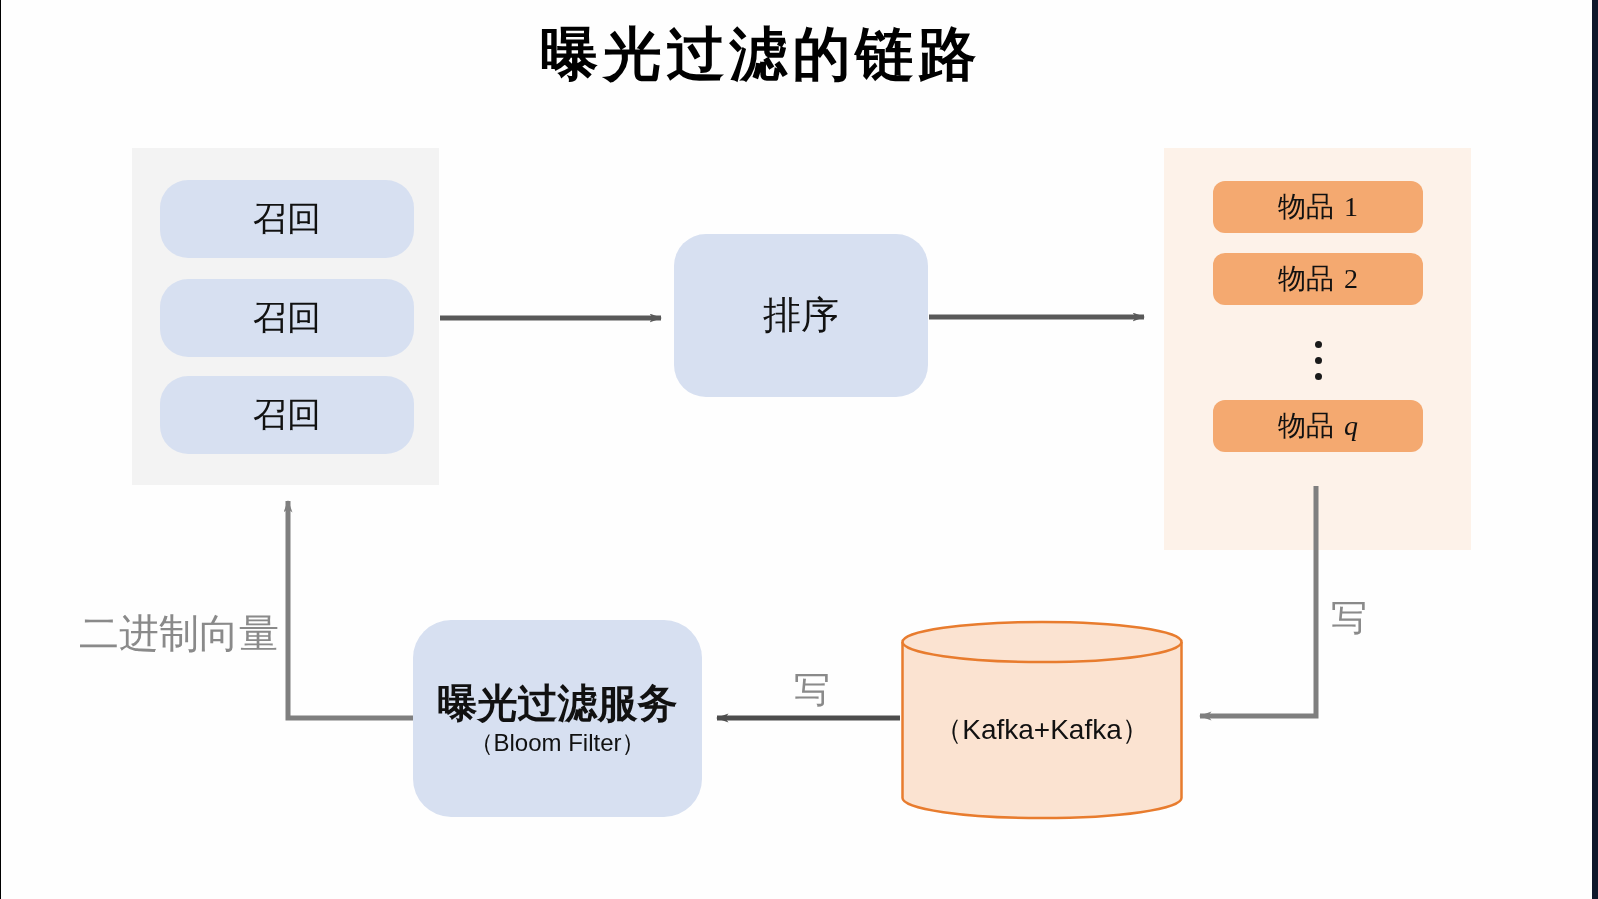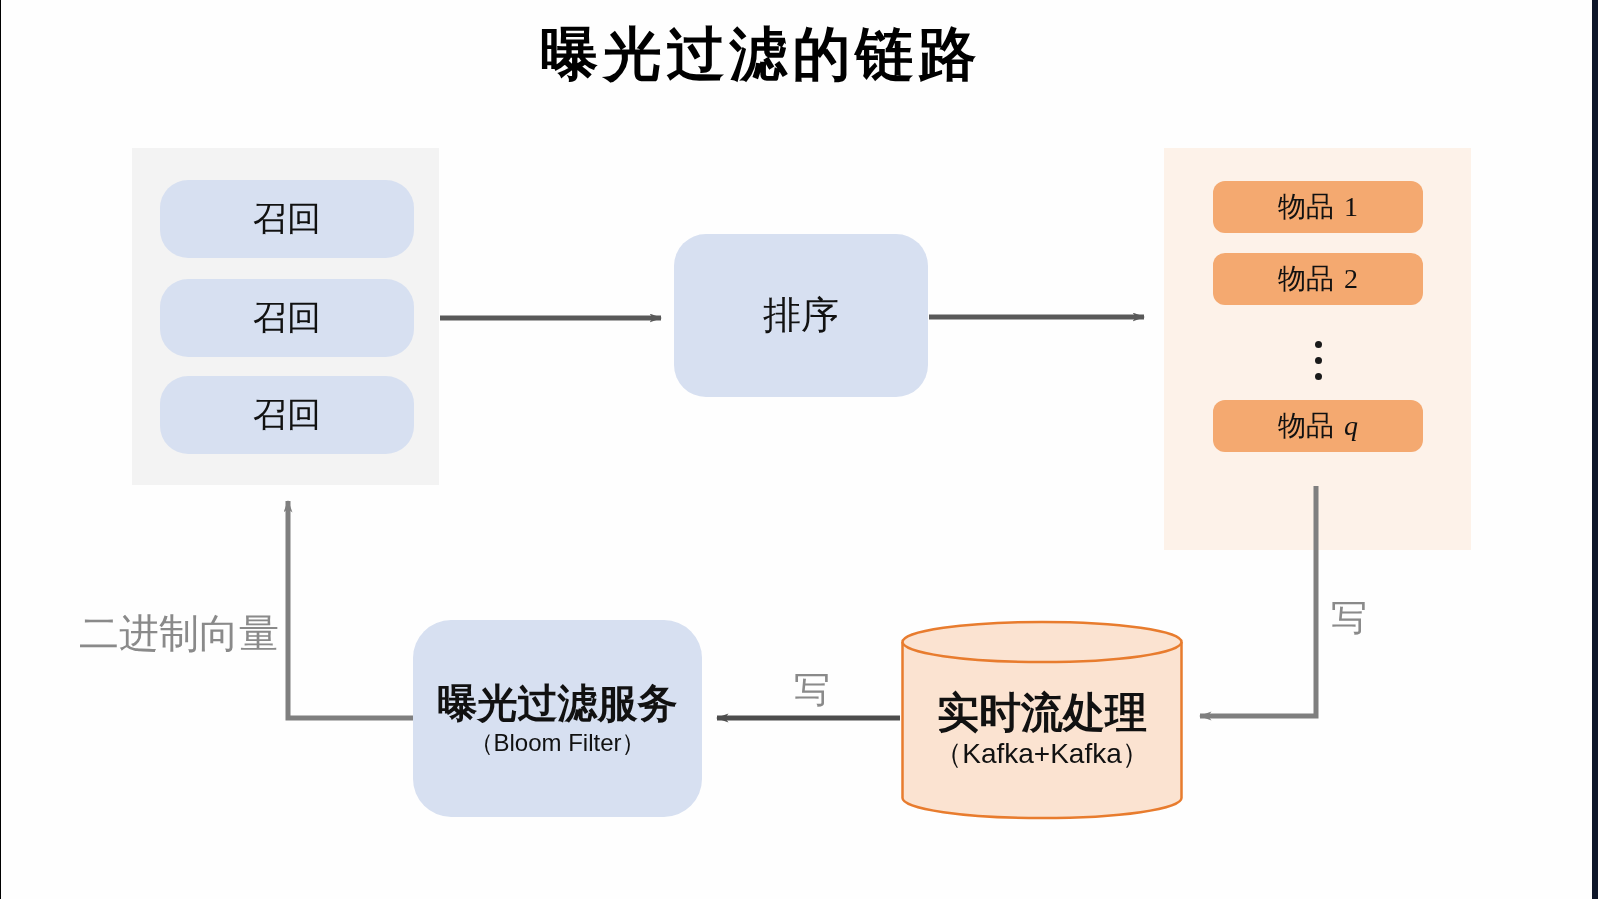--- a/index.html
+++ b/index.html
@@ -85,21 +85,20 @@
       <span>物品</span>
       <span class="num">q</span>
     </div>
   </div>
 
   <svg class="cyl-wrap" width="284" height="201" viewBox="0 0 284 201">
     <path d="M2.5,22 L2.5,178 A139.5,20 0 0 0 281.5,178 L281.5,22" fill="#fbe3d1" stroke="#e87c2e" stroke-width="2.5"></path>
     <ellipse cx="142" cy="22" rx="139.5" ry="20" fill="#fbe3d1" stroke="#e87c2e" stroke-width="2.5"></ellipse>
   </svg>
   <div class="cyl-text">
-    <div class="main">实时流处理</div>
     <div class="sub">（Kafka+Kafka）</div>
   </div>
 
   <div class="bloom-box">
     <div class="main">曝光过滤服务</div>
     <div class="sub">（Bloom Filter）</div>
   </div>
 
   <div class="gray-label binary-label">二进制向量</div>
   <div class="gray-label write-right">写</div>

